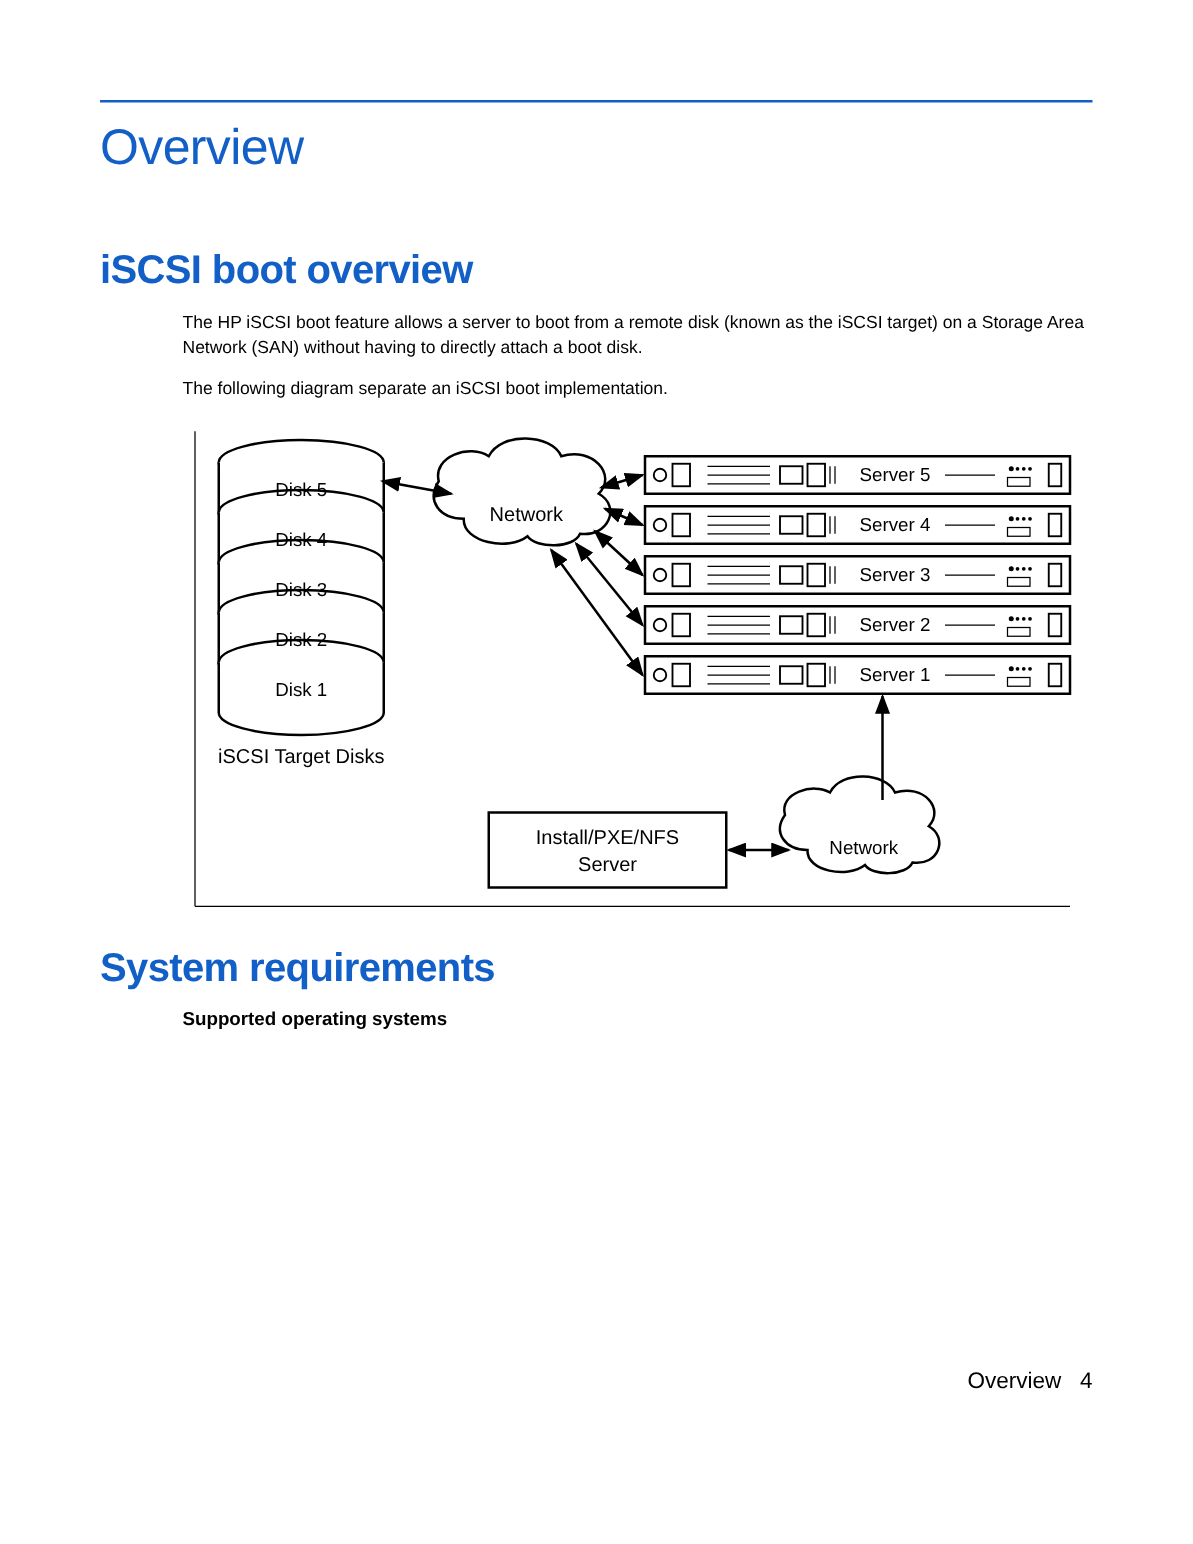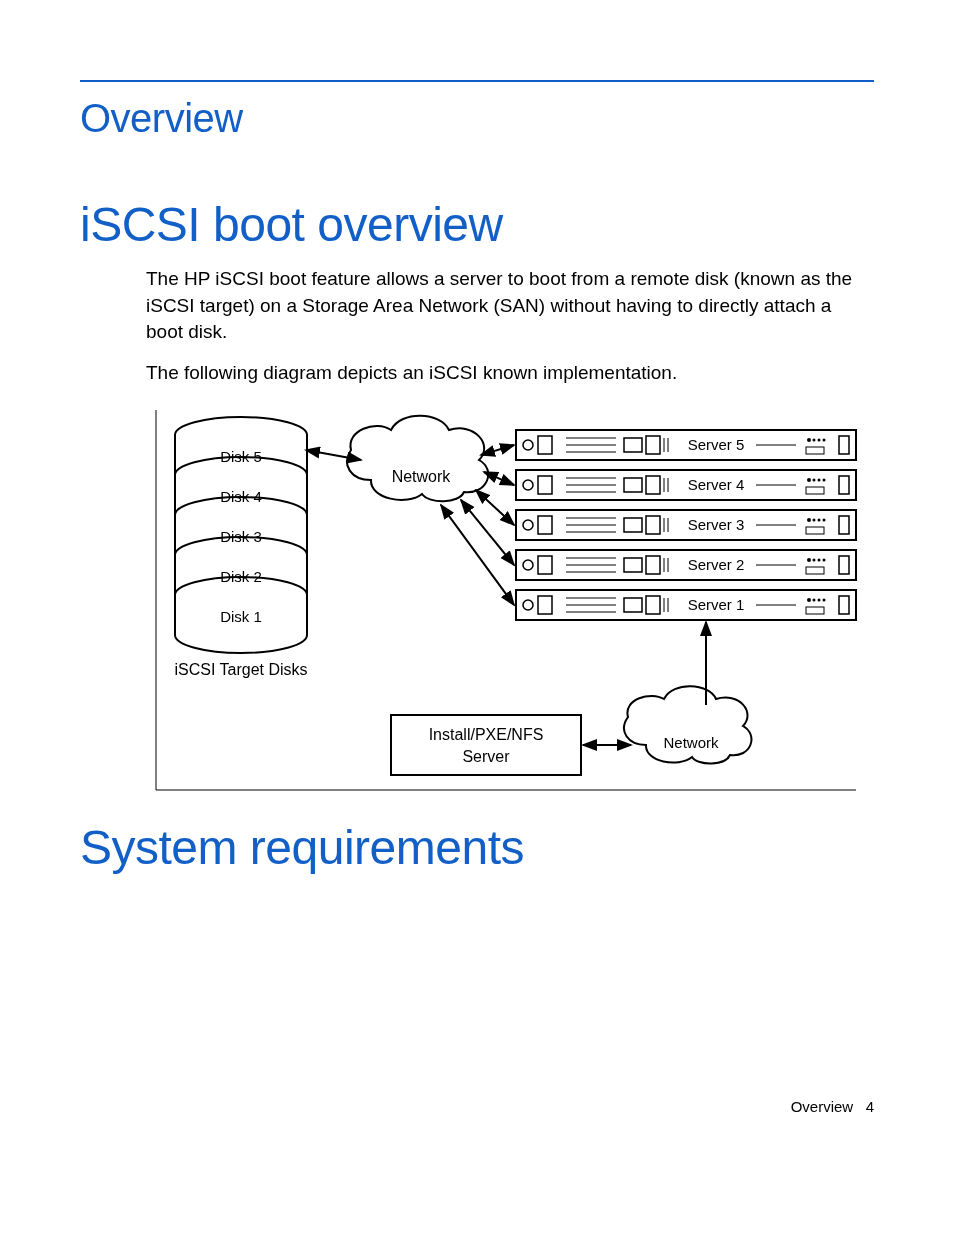--- a/index.html
+++ b/index.html
@@ -22,32 +22,32 @@
     margin: 0 0 14px 0;
   }
   h1.overview {
     font-size: 40px;
     font-weight: 300;
     color: #1260c7;
     margin: 0 0 56px 0;
     letter-spacing: -0.5px;
   }
   h2.section {
-    font-size: 48px;
-    font-weight: 400;
+    font-size: 32px;
+    font-weight: 700;
     color: #1260c7;
     margin: 0 0 14px 0;
     letter-spacing: -0.5px;
   }
   .body-block {
     margin-left: 66px;
     margin-right: 4px;
   }
   p.body {
-    font-size: 19px;
+    font-size: 14px;
     line-height: 1.40;
     margin: 0 0 14px 0;
     color: #000;
   }
   .subhead {
     font-size: 15px;
     font-weight: bold;
     margin: 4px 0 8px 0;
   }
   ul.bullets {
@@ -58,41 +58,41 @@
   ul.bullets li {
     font-size: 15px;
     line-height: 1.4;
     margin-bottom: 10px;
     padding-left: 8px;
   }
   .footer {
     position: absolute;
     bottom: 40px;
     right: 80px;
-    font-size: 15px;
+    font-size: 18px;
     color: #000;
   }
   .diagram-wrap {
     margin: 4px 0 16px 0;
   }
   svg text {
     font-family: Arial, Helvetica, sans-serif;
   }
 </style>
 </head>
 <body>
 
 <div class="page">
   <hr class="hr-top">
   <h1 class="overview">Overview</h1>
 
   <h2 class="section">iSCSI boot overview</h2>
   <div class="body-block">
     <p class="body">The HP iSCSI boot feature allows a server to boot from a remote disk (known as the iSCSI target) on a Storage Area Network (SAN) without having to directly attach a boot disk.</p>
-    <p class="body">The following diagram depicts an iSCSI known implementation.</p>
+    <p class="body">The following diagram separate an iSCSI boot implementation.</p>
 
     <div class="diagram-wrap">
       <svg viewBox="0 0 720 400" width="720" height="400">
         <defs>
           <marker id="arrow" markerWidth="8" markerHeight="8" refX="7" refY="3" orient="auto">
             <path d="M0,0 L8,3 L0,6 Z" fill="#000"></path>
           </marker>
           <marker id="arrowL" markerWidth="8" markerHeight="8" refX="1" refY="3" orient="auto">
             <path d="M8,0 L0,3 L8,6 Z" fill="#000"></path>
           </marker>
@@ -264,18 +264,19 @@
         <line x1="437" y1="345" x2="485" y2="345" stroke="#000" stroke-width="2" marker-start="url(#arrowL)" marker-end="url(#arrow)"></line>
 
         <line x1="560" y1="305" x2="560" y2="222" stroke="#000" stroke-width="2" marker-end="url(#arrow)"></line>
       </svg>
     </div>
 
   </div>
 
   <h2 class="section">System requirements</h2>
   <div class="body-block">
+    <div class="subhead">Supported operating systems</div>
   </div>
 
   <div class="footer">
     <span>Overview</span>&nbsp;&nbsp;&nbsp;<span>4</span>
   </div>
 </div>
 
 </body></html>

